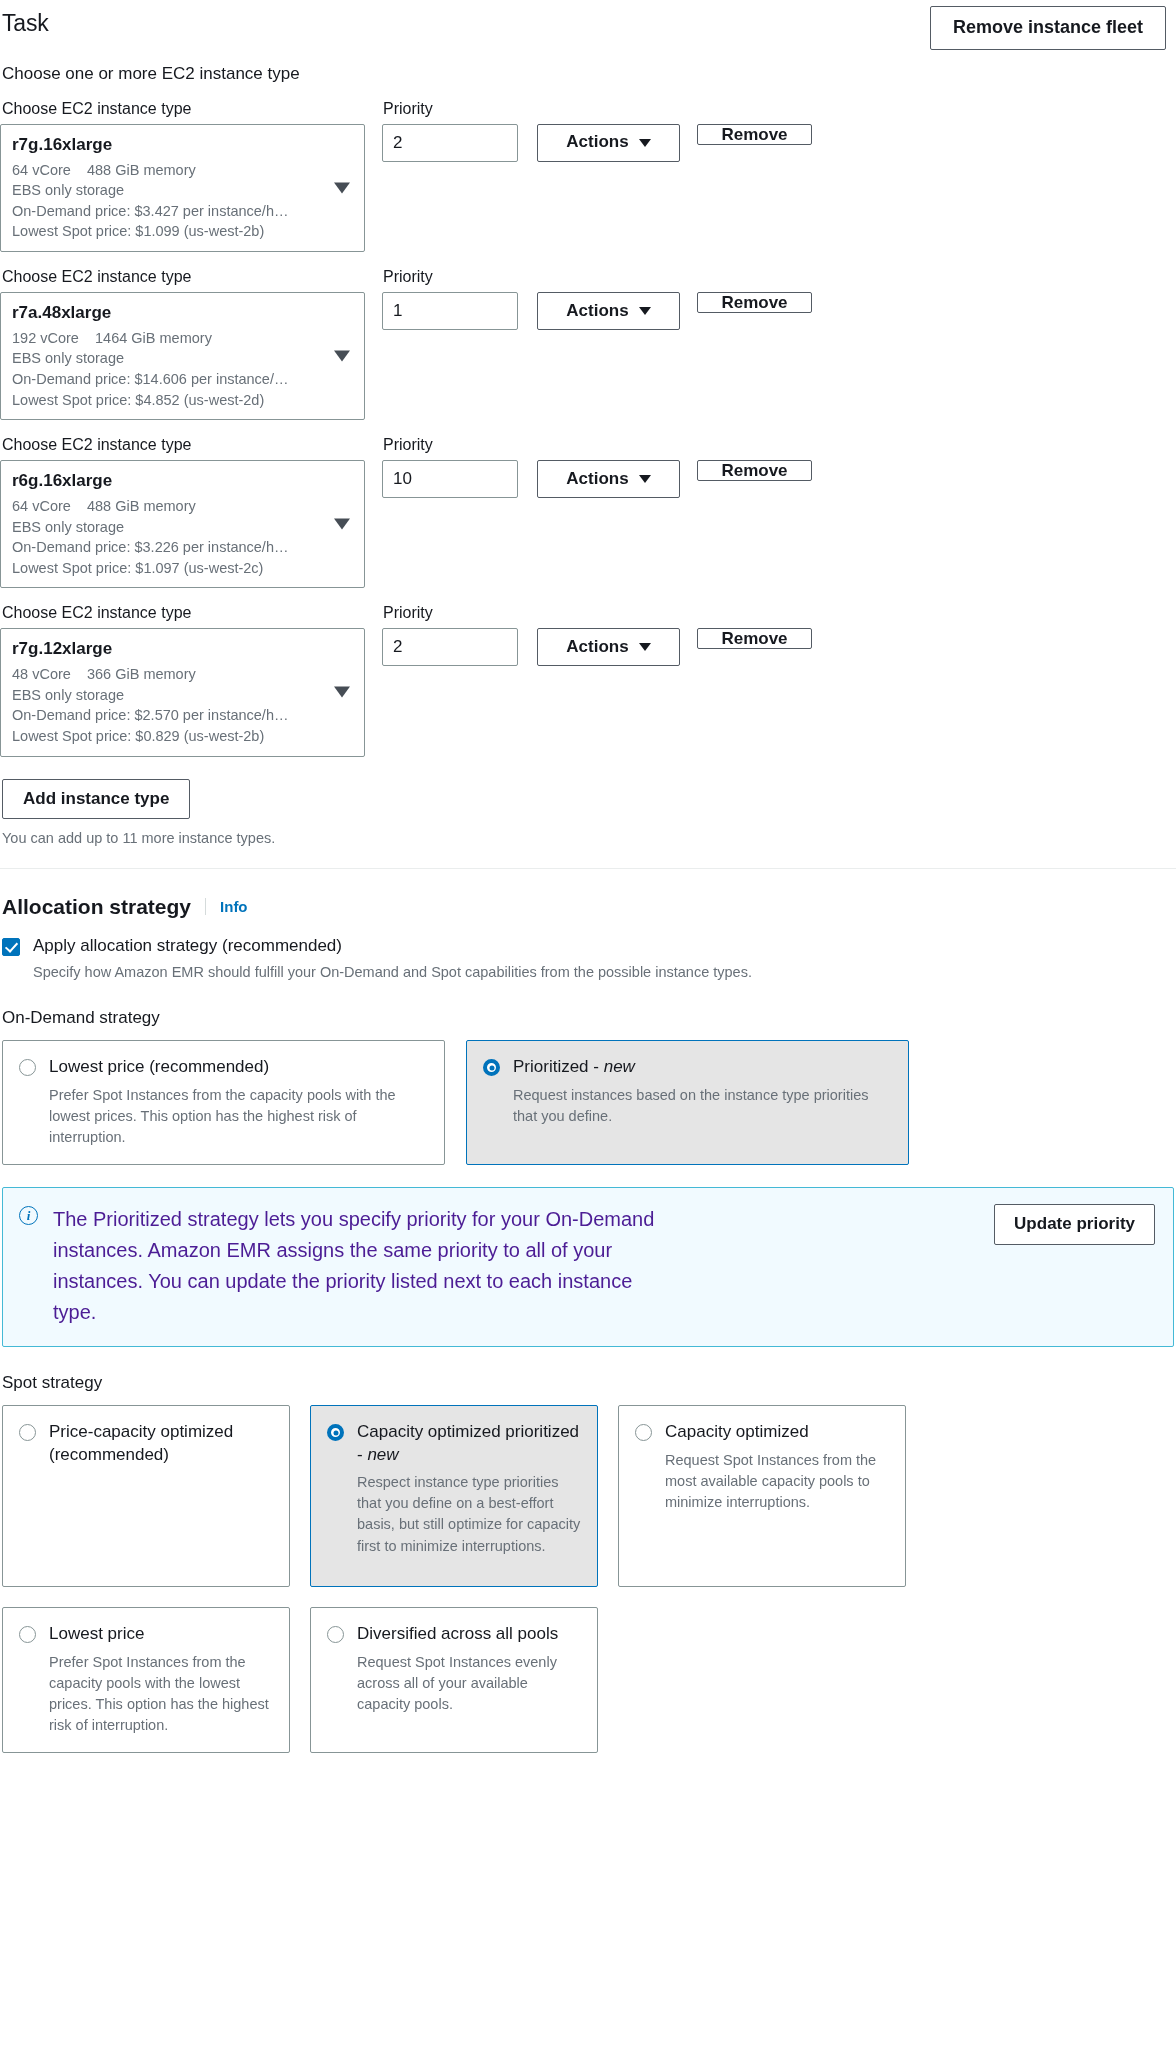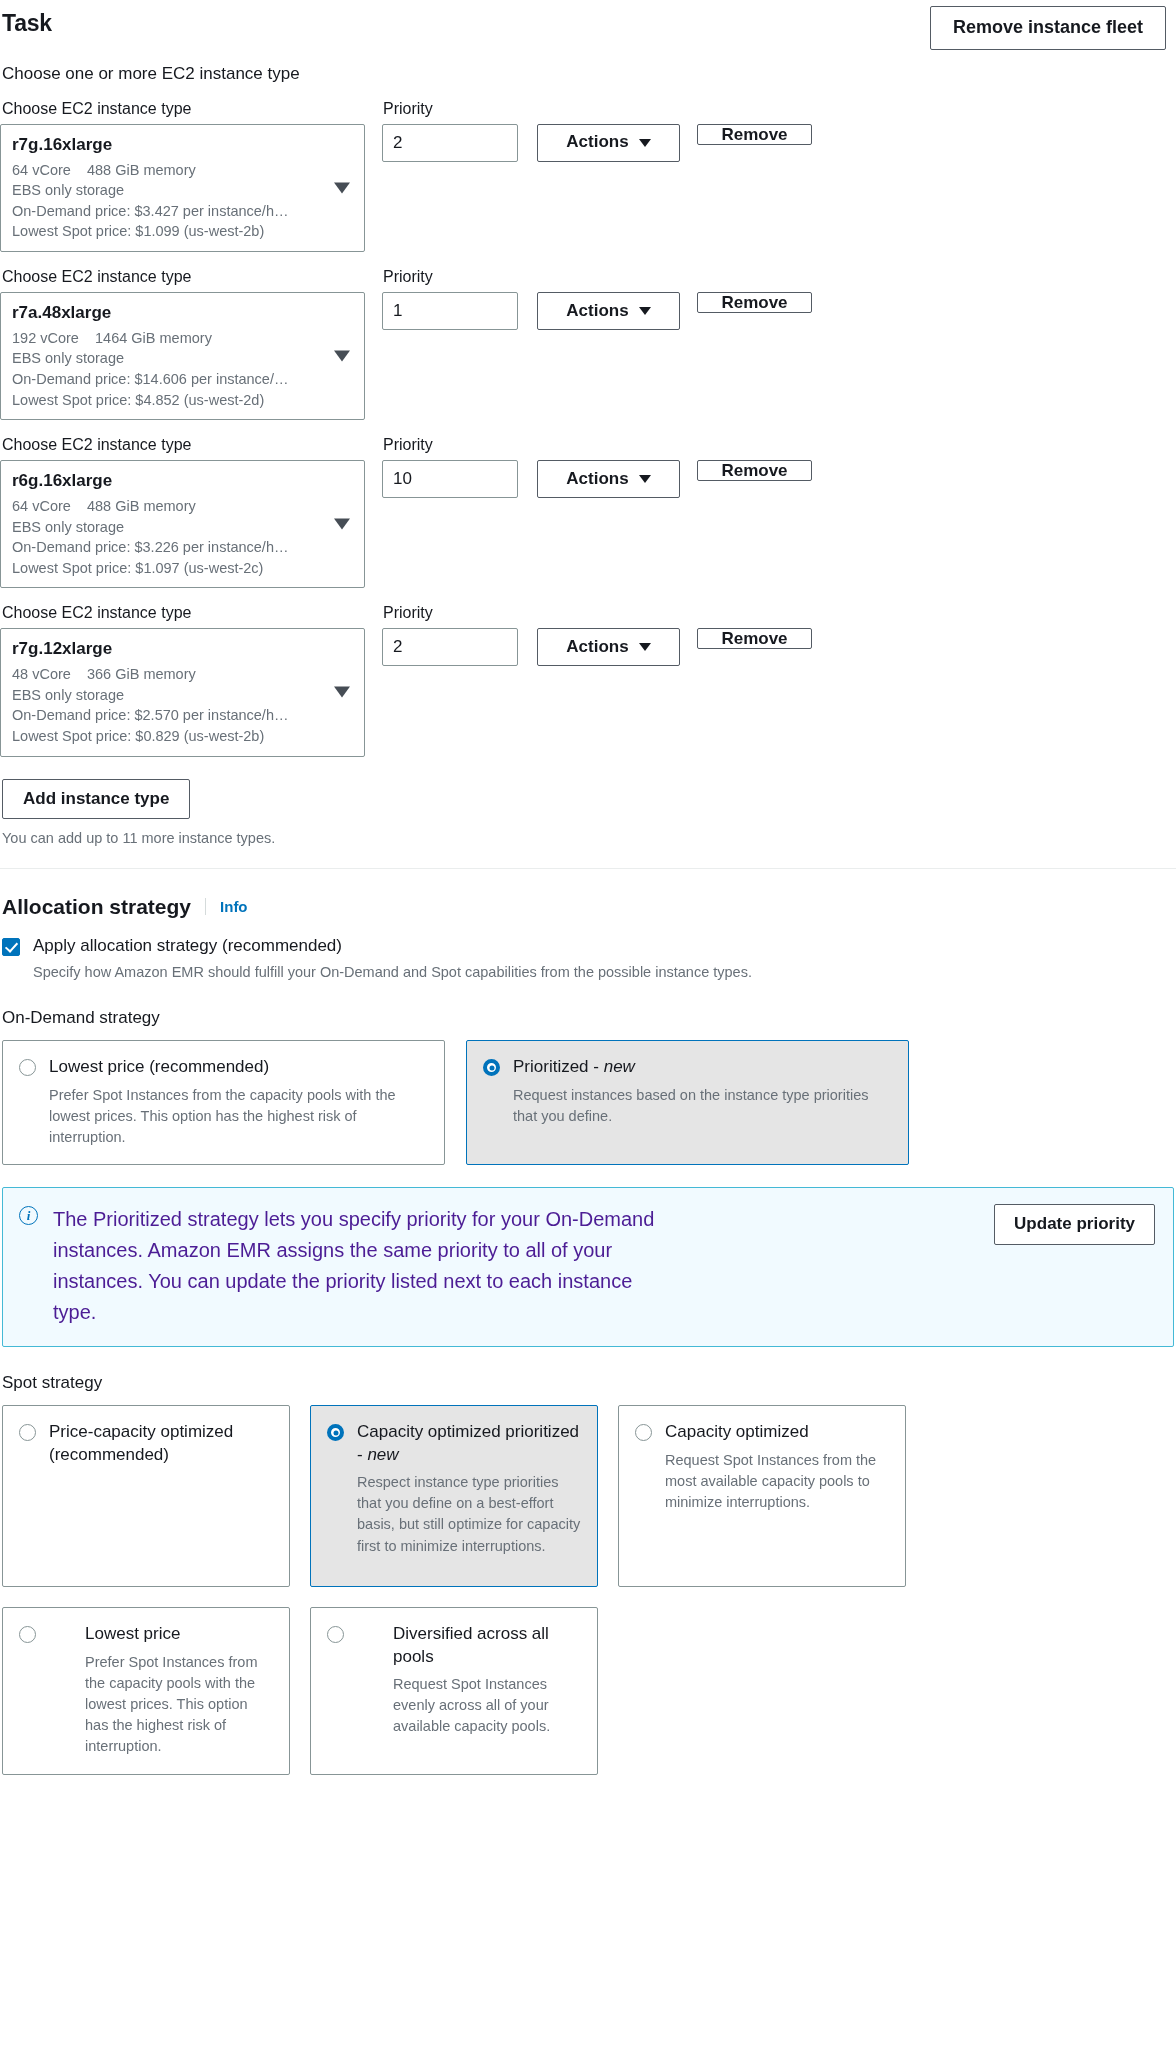--- a/index.html
+++ b/index.html
@@ -15,21 +15,21 @@
 
   
   .task-header {
     display: flex;
     align-items: flex-start;
     justify-content: space-between;
     padding: 6px 10px 0 0;
   }
   .task-title {
     font-size: 23px;
-    font-weight: bold;
+    font-weight: normal;
     color: #16191f;
     margin: 4px 0 0 2px;
     letter-spacing: -0.2px;
   }
   .btn {
     background: #ffffff;
     border: 1px solid #545b64;
     border-radius: 2px;
     color: #16191f;
     font-size: 17px;
@@ -301,21 +301,21 @@
     font-weight: bold;
     padding: 9px 19px;
     flex: 0 0 auto;
     margin-left: 16px;
   }
 
   
   .spot-row1 { display: flex; gap: 20px; margin-left: 2px; }
   .spot-row1 .rcard { width: 288px; min-height: 182px; }
   .spot-row2 { display: flex; gap: 20px; margin: 20px 0 0 2px; }
-  .spot-row2 .rcard { width: 288px; min-height: 118px; gap: 36px; }
+  .spot-row2 .rcard { width: 288px; min-height: 118px; }
 </style>
 </head>
 <body>
 
 <div class="page">
 
   
   <div class="task-header">
     <div class="task-title">Task</div>
     <button class="btn btn-remove-fleet">Remove instance fleet</button>

